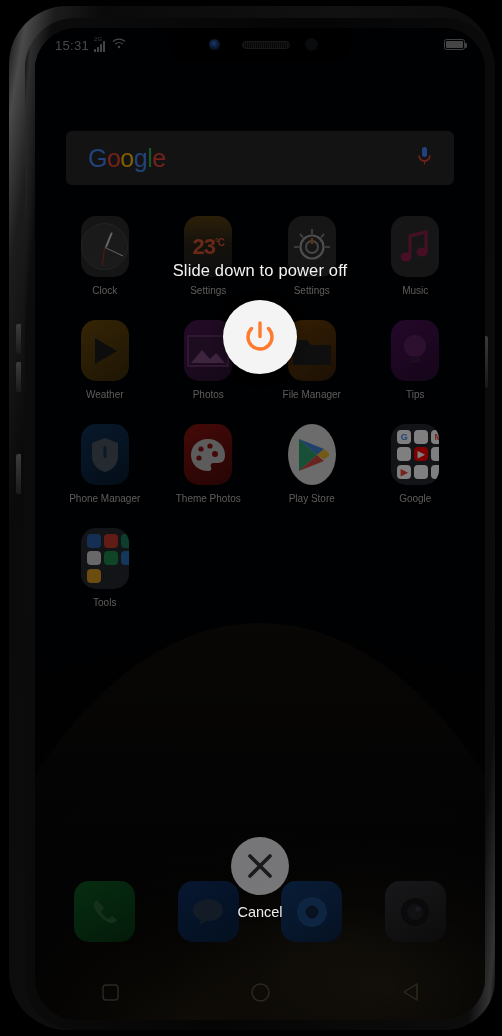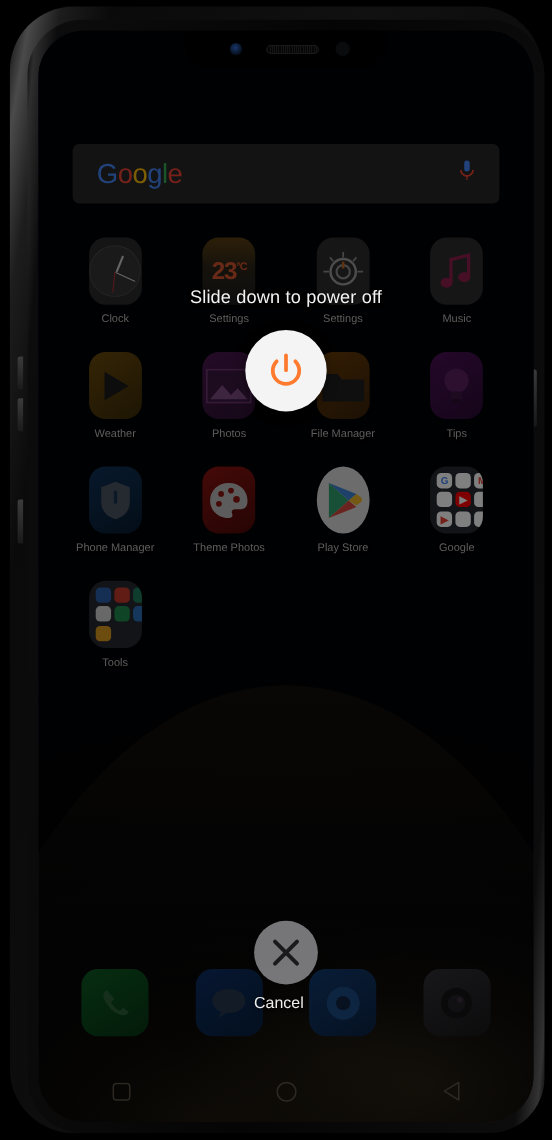--- a/index.html
+++ b/index.html
@@ -189,21 +189,21 @@
     text-shadow:0 1px 3px rgba(0,0,0,.8);
   }
   #power-button{
     position:absolute; left:50%; transform:translateX(-50%); top:272px;
     width:74px; height:74px; border-radius:50%;
     background:#f4f4f4; display:flex; align-items:center; justify-content:center;
     box-shadow:0 2px 10px rgba(0,0,0,.5);
   }
   #cancel-group{
     position:absolute; left:50%; transform:translateX(-50%); bottom:100px;
-    display:flex; flex-direction:column; align-items:flex-start;
+    display:flex; flex-direction:column; align-items:center;
   }
   #cancel-circle{
     width:58px;height:58px;border-radius:50%;
     background:rgba(225,225,228,.52);
     display:flex;align-items:center;justify-content:center;
   }
   #cancel-label{
     margin-top:9px; color:#ededed; font-size:14.5px;
     text-shadow:0 1px 3px rgba(0,0,0,.9);
   }
@@ -460,20 +460,44 @@
           </svg>
         </div>
         <div class="nav-btn">
           <svg width="17" height="18" viewBox="0 0 17 18">
             <path d="M15 1L2 9l13 8z" fill="none" stroke="#5a5042" stroke-width="1.4" stroke-linejoin="round"></path>
           </svg>
         </div>
       </div>
     </div>
 
+    <div id="status-bar">
+      <div id="status-left">
+        <div id="status-time">15:31</div>
+        <div class="signal-wrap">
+          <span id="signal-2g-label">2G</span>
+          <div class="bar b1"></div>
+            <div class="bar b2"></div>
+            <div class="bar b3"></div>
+            <div class="bar b4"></div>
+        </div>
+        <div id="wifi-icon">
+          <svg width="14" height="11" viewBox="0 0 14 11">
+            <path d="M1 3.4a9 9 0 0 1 12 0" fill="none" stroke="#8a8a8a" stroke-width="1.3"></path>
+            <path d="M3.3 6a5.6 5.6 0 0 1 7.4 0" fill="none" stroke="#8a8a8a" stroke-width="1.3"></path>
+            <circle cx="7" cy="9" r="1.2" fill="#8a8a8a"></circle>
+          </svg>
+        </div>
+      </div>
+      <div id="status-right">
+        <div id="battery-icon">
+          <div id="battery-fill"></div>
+        </div>
+      </div>
+    </div>
 
     <div id="notch">
       <div id="notch-camera"></div>
       <div id="notch-speaker"></div>
       <div id="notch-sensor"></div>
     </div>
 
     <div id="power-overlay">
       <div id="overlay-scrim"></div>
 

